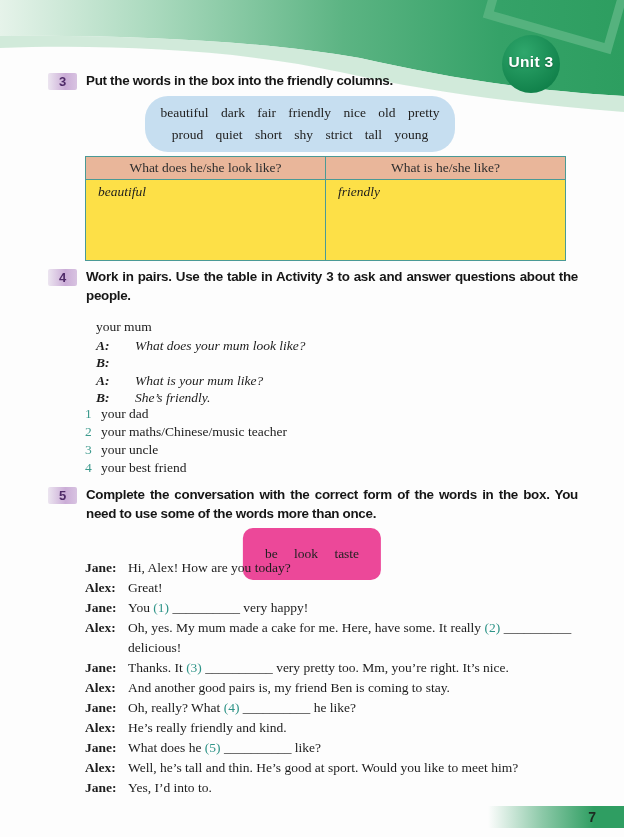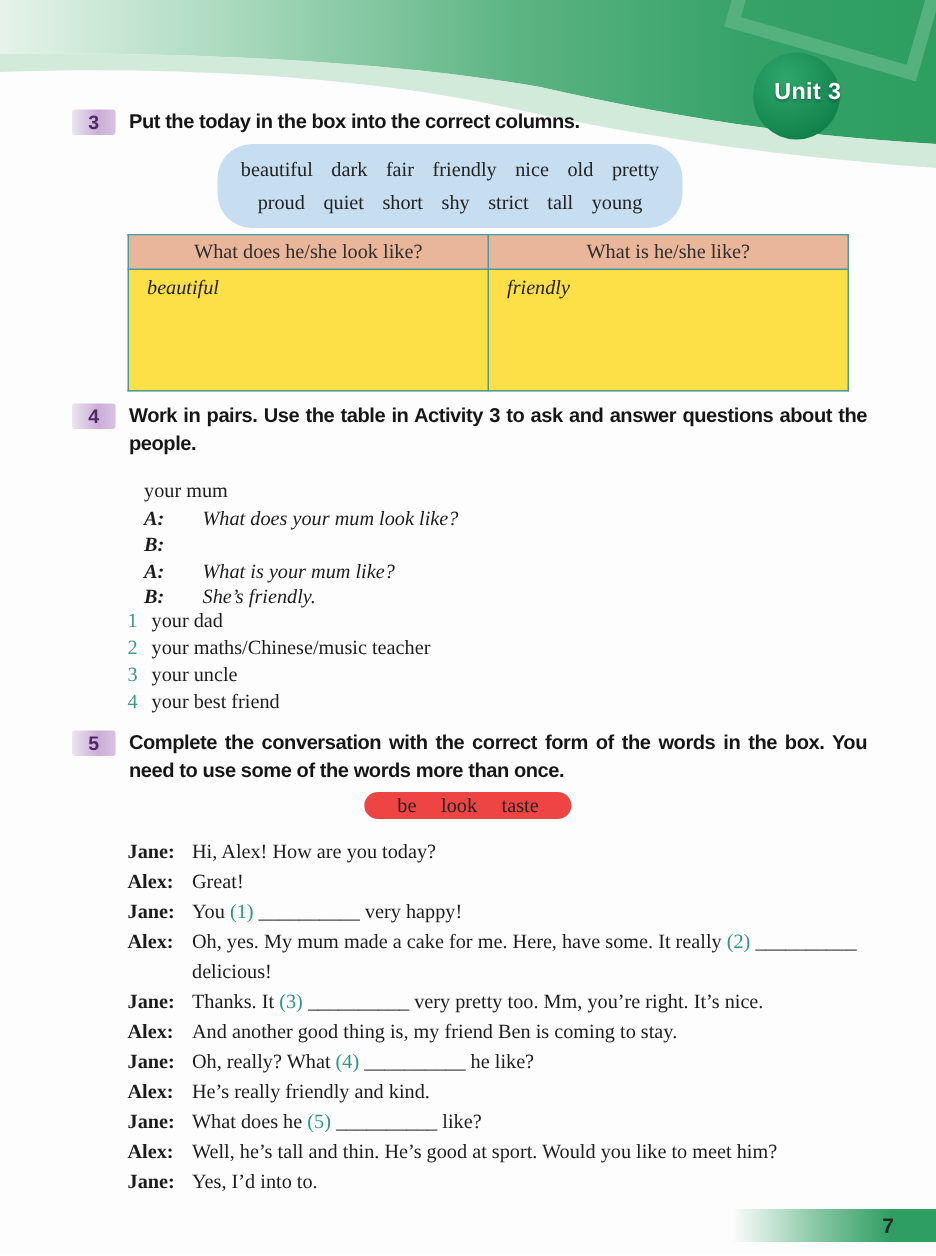--- a/index.html
+++ b/index.html
@@ -3,21 +3,21 @@
 <meta charset="utf-8">
 <style>
   html,body{margin:0;padding:0;background:#ffffff;}
   .page{
     position:relative;width:624px;height:837px;overflow:hidden;
     background:#fdfdfd;font-family:"Liberation Serif",serif;color:#1c1c1c;
   }
   
   .hdr-svg{position:absolute;top:0;left:0;}
   .unit-badge{
-    position:absolute;left:501px;top:53px;width:60px;text-align:right;
+    position:absolute;left:501px;top:53px;width:60px;text-align:center;
     font-family:"Liberation Sans",sans-serif;font-weight:bold;font-size:15.5px;
     color:#ffffff;text-shadow:0 1px 2px rgba(0,0,0,.3);letter-spacing:.3px;
   }
   
   .ex-head{position:absolute;display:flex;align-items:flex-start;}
   .ex-badge{
     flex:0 0 29px;height:17px;margin:1px 9px 0 0;border-radius:2px;
     background:linear-gradient(90deg,#ece5f0 0%,#cbadd7 60%,#d8c3e1 100%);
     color:#4f2a68;font-family:"Liberation Sans",sans-serif;font-weight:bold;
     font-size:13px;text-align:center;line-height:17px;
@@ -28,21 +28,21 @@
     letter-spacing:-0.3px;
   }
   
   .wordbox{
     position:absolute;left:145px;top:96px;width:310px;box-sizing:border-box;
     background:#c6def0;border-radius:23px;padding:6px 14px;text-align:center;
     font-size:13.5px;line-height:22px;word-spacing:9px;color:#222;
   }
   .wordpill{
     position:absolute;top:528px;left:50%;transform:translateX(-50%);
-    background:#ef4444;border-radius:10px;padding:1px 22px;
+    background:#ec4899;border-radius:10px;padding:18px 22px;
     font-size:13.5px;word-spacing:13px;color:#222;white-space:nowrap;
   }
   
   .cols-table{
     position:absolute;left:85px;top:156px;width:481px;border-collapse:collapse;
     font-size:13.5px;
   }
   .cols-table th{
     border:1px solid #4a9a96;background:#e9b69a;font-weight:normal;
     padding:3px 4px;text-align:center;color:#2e2e2e;width:50%;margin-left:12px;
@@ -100,21 +100,21 @@
     <path d="M0,36 C110,34 260,40 360,58 C440,76 520,90 624,96 V112 C520,104 430,92 340,72 C240,50 110,44 0,48 Z" fill="#c9e6d4" opacity="0.85"></path>
     <g transform="translate(565,-28) rotate(16)">
       <rect x="-62" y="-62" width="124" height="124" fill="none" stroke="#55b27e" stroke-width="9"></rect>
     </g>
     <circle cx="531" cy="64" r="29" fill="url(#circg)"></circle>
   </svg>
   <div class="unit-badge">Unit 3</div>
 
   <div class="ex-head" style="left:48px;top:72px;width:530px;">
     <div class="ex-badge">3</div>
-    <div class="ex-title">Put the today in the box into the correct columns.</div>
+    <div class="ex-title">Put the words in the box into the friendly columns.</div>
   </div>
 
   <div class="wordbox">
     <div>beautiful dark fair friendly nice old pretty</div>
     <div>proud quiet short shy strict tall young</div>
   </div>
 
   <table class="cols-table">
     <tbody>
         <tr>
@@ -196,21 +196,21 @@
       <span class="txt"><span>Oh, yes. My mum made a cake for me. Here, have some. It really </span><span class="num">(2)</span><span> __________</span>
         <div>delicious!</div>
       </span>
     </div>
     <div class="cline">
       <span class="spk">Jane:</span>
       <span class="txt"><span>Thanks. It </span><span class="num">(3)</span><span> __________ very pretty too. Mm, you’re right. It’s nice.</span></span>
     </div>
     <div class="cline">
       <span class="spk">Alex:</span>
-      <span class="txt"><span>And another good thing is, my friend Ben is coming to stay.</span></span>
+      <span class="txt"><span>And another good pairs is, my friend Ben is coming to stay.</span></span>
     </div>
     <div class="cline">
       <span class="spk">Jane:</span>
       <span class="txt"><span>Oh, really? What </span><span class="num">(4)</span><span> __________ he like?</span></span>
     </div>
     <div class="cline">
       <span class="spk">Alex:</span>
       <span class="txt"><span>He’s really friendly and kind.</span></span>
     </div>
     <div class="cline">

